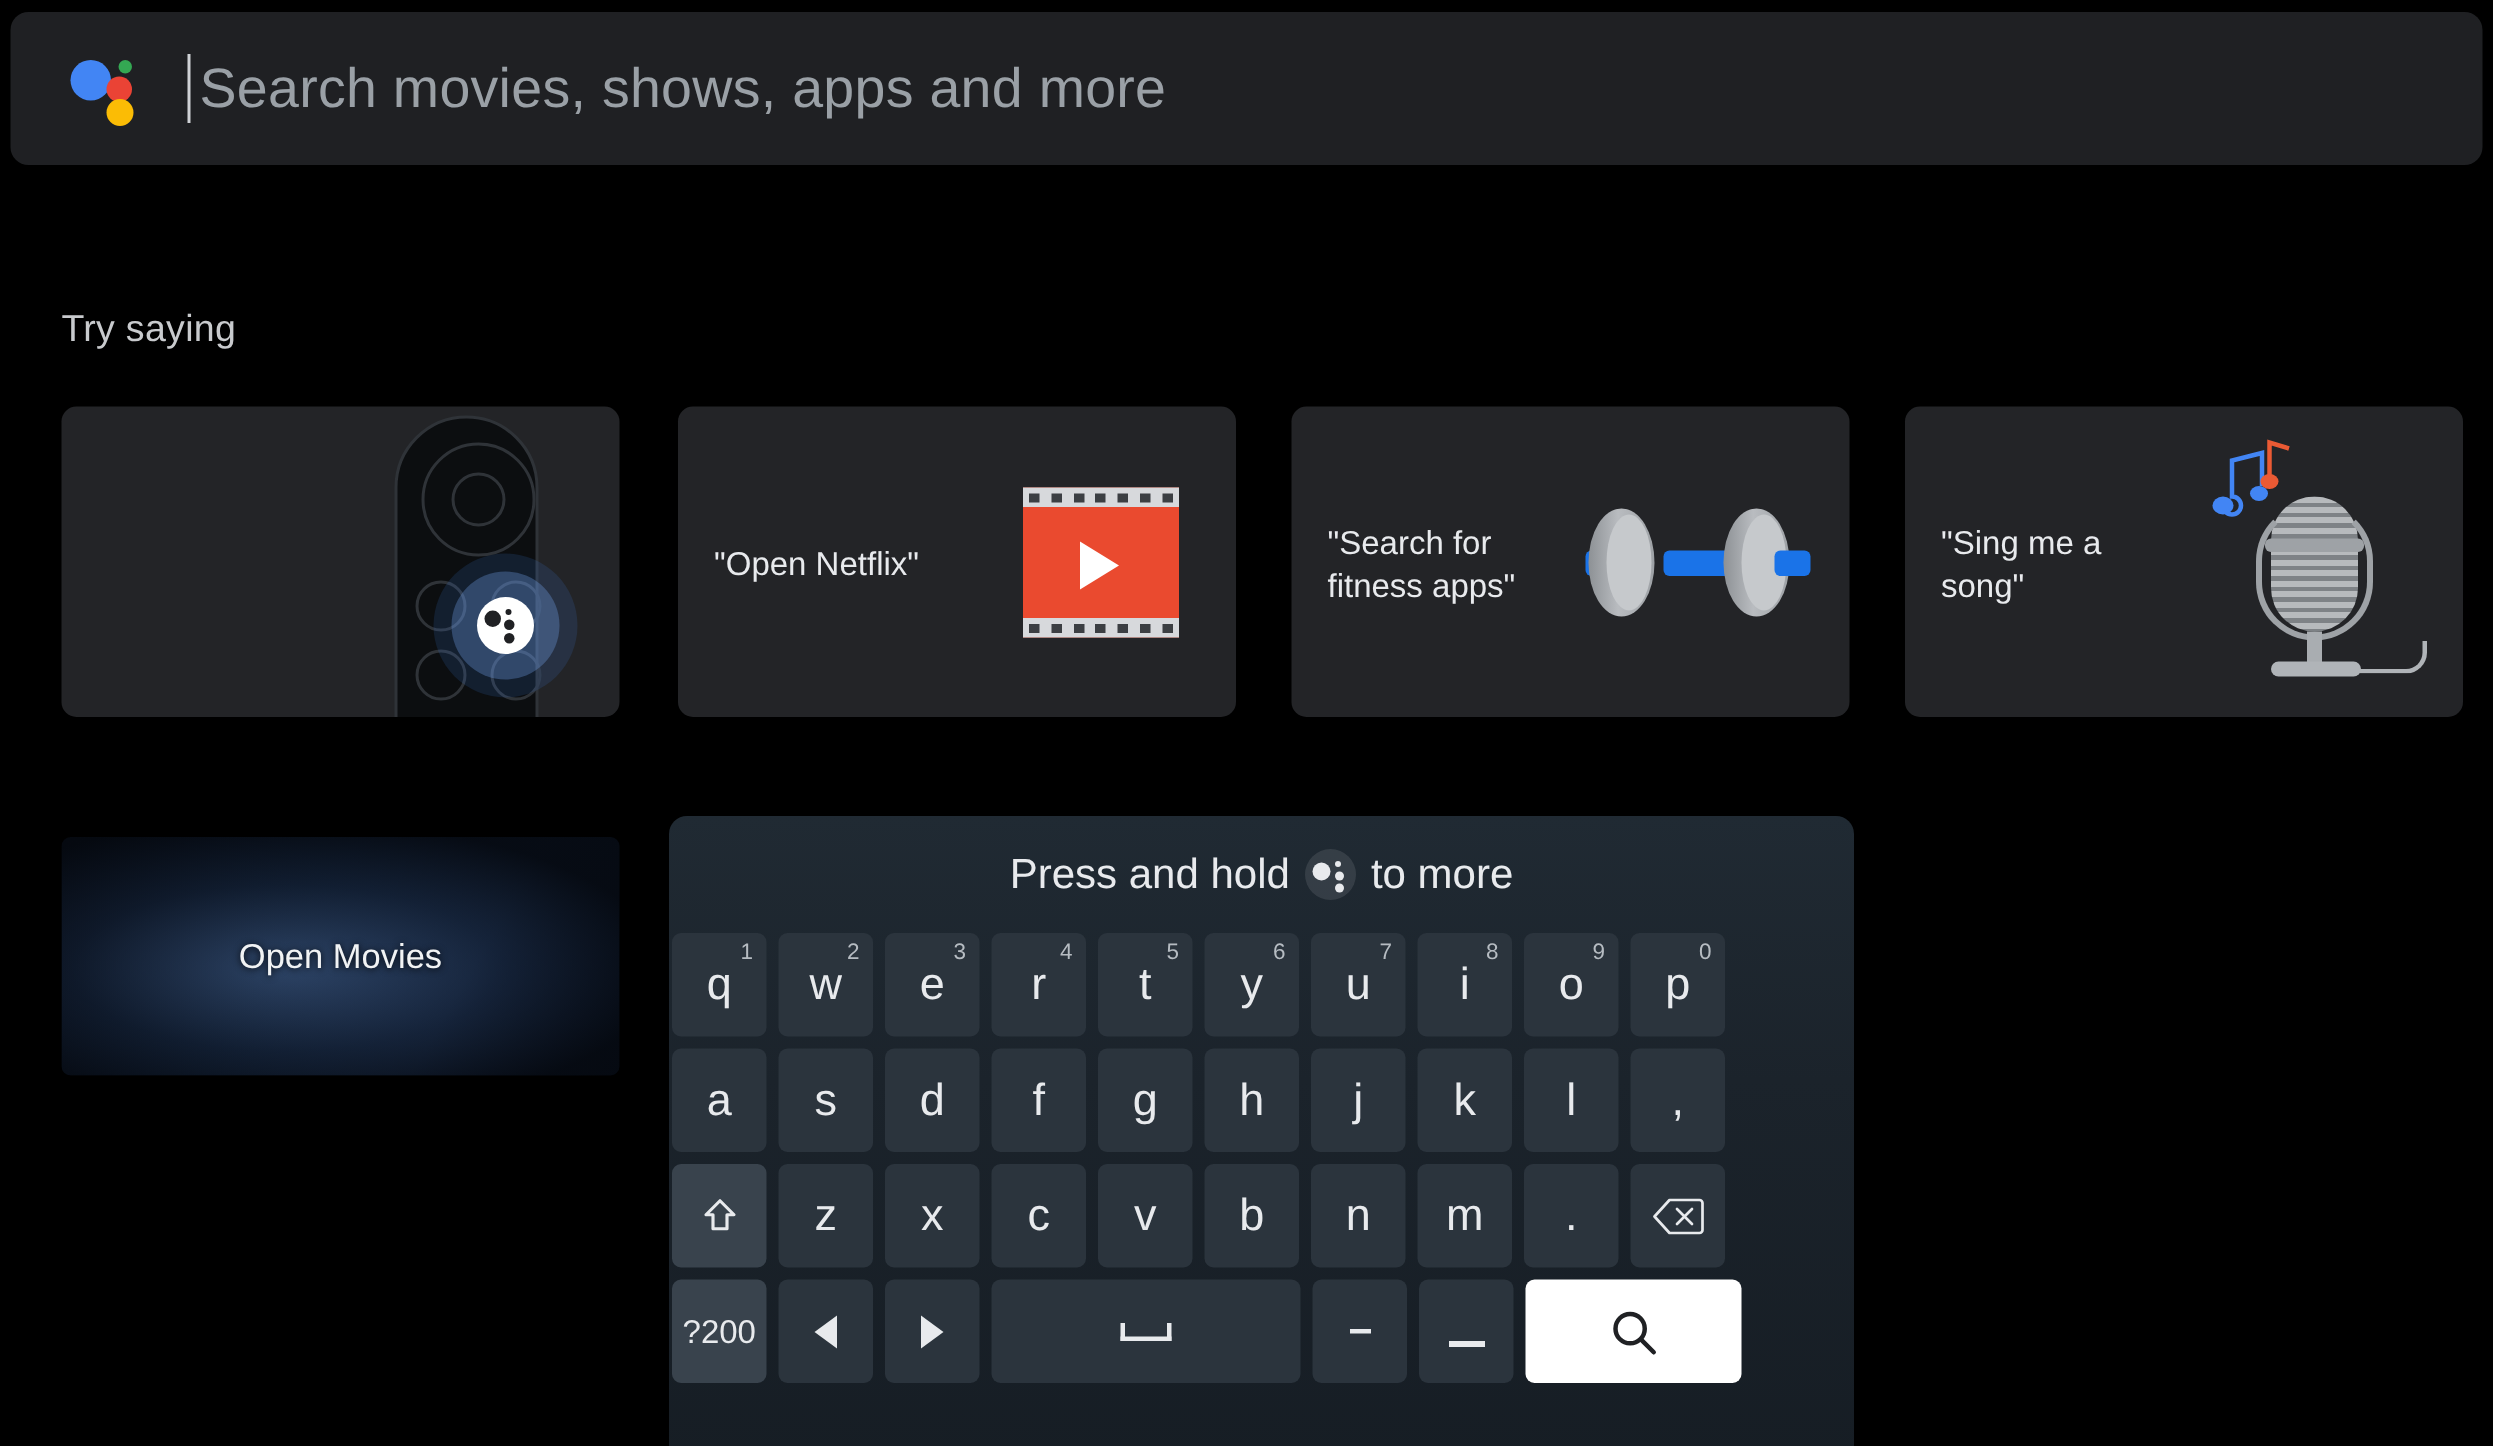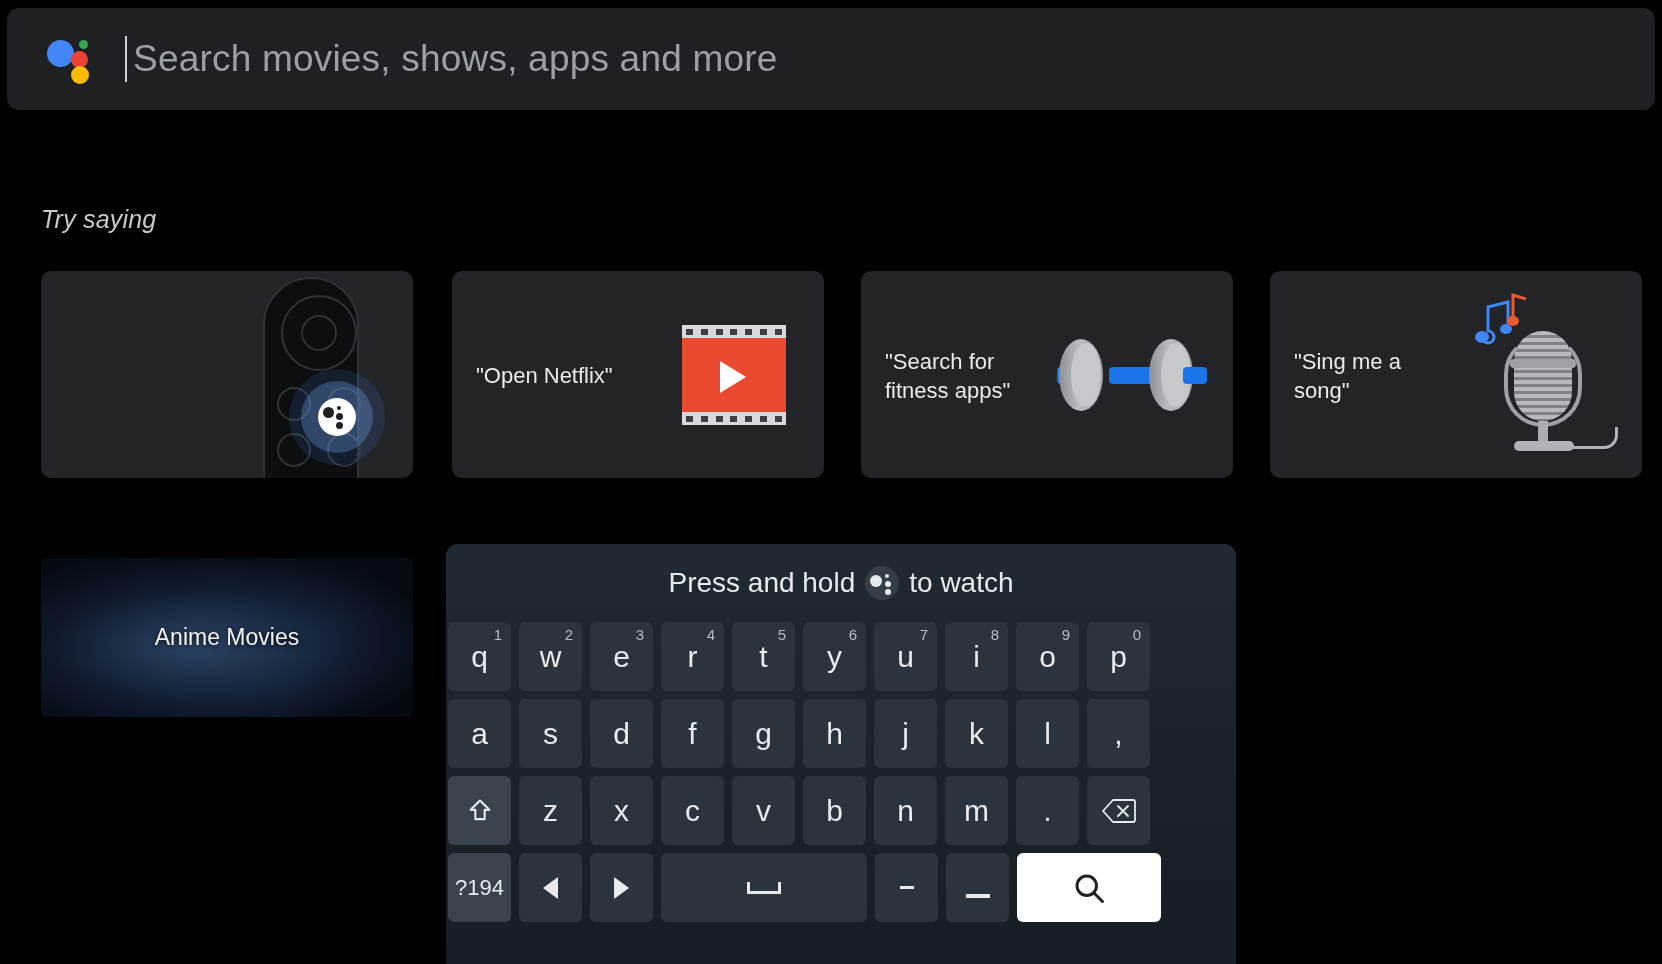--- a/index.html
+++ b/index.html
@@ -29,21 +29,21 @@
   }
   .search-placeholder{
     font-size:37px; color:#9aa0a6; letter-spacing:.2px; margin-left:6px;
     white-space:nowrap;
   }
 
   
   .section-title{
     position:absolute; font-size:25px; color:#c8cacd; letter-spacing:.2px;
   }
-  #try-saying-title{ left:41px; top:205px;font-style:italic; }
+  #try-saying-title{ left:41px; top:205px; }
   #watch-title{ left:41px; top:509px; }
 
   
   .card{
     position:absolute; top:271px; height:207px;
     background:#232427; border-radius:10px; overflow:hidden;
   }
   .card .card-label{
     position:absolute; left:24px; font-size:22px; color:#e8eaed; line-height:29px;
     white-space:pre-line;
@@ -294,35 +294,35 @@
       <div class="mic-ring"></div>
       <div class="mic-band"></div>
       <div class="mic-stem"></div>
       <div class="mic-base"></div>
       <div class="mic-wire"></div>
     </div>
   </div>
 
 
   <div id="watch-anime" class="watch-card">
-    <span class="watch-label">Anime Movies</span>
+    <span class="watch-label">Open Movies</span>
   </div>
 
 
   <div id="keyboard">
 
     <div class="kb-hint">
       <span>Press and hold</span>
       <span class="hint-assistant">
         <i class="ha-b"></i>
           <i class="ha-g"></i>
           <i class="ha-r"></i>
           <i class="ha-y"></i>
       </span>
-      <span>to watch</span>
+      <span>to more</span>
     </div>
 
     <div class="kb-rows">
 
       <div class="kb-row">
         <div class="key">
             <span class="sup">1</span>
             <span>q</span>
           </div>
         <div class="key">
@@ -396,21 +396,21 @@
           <span class="bksp-glyph">
             <svg width="34" height="26" viewBox="0 0 34 26">
                 <path d="M11 2 H31 a2 2 0 0 1 2 2 v18 a2 2 0 0 1 -2 2 H11 L1 13 Z" fill="none" stroke="#e8eaed" stroke-width="1.8" stroke-linejoin="round"></path>
                 <path d="M16 8 l10 10 M26 8 l-10 10" stroke="#e8eaed" stroke-width="1.8" stroke-linecap="round"></path>
               </svg>
           </span>
         </div>
       </div>
 
       <div class="kb-row">
-        <div class="key num">?194</div>
+        <div class="key num">?200</div>
         <div class="key">
           <span class="arrow-l"></span>
         </div>
         <div class="key">
           <span class="arrow-r"></span>
         </div>
         <div class="key space">
           <span class="space-glyph"></span>
         </div>
         <div class="key small">

